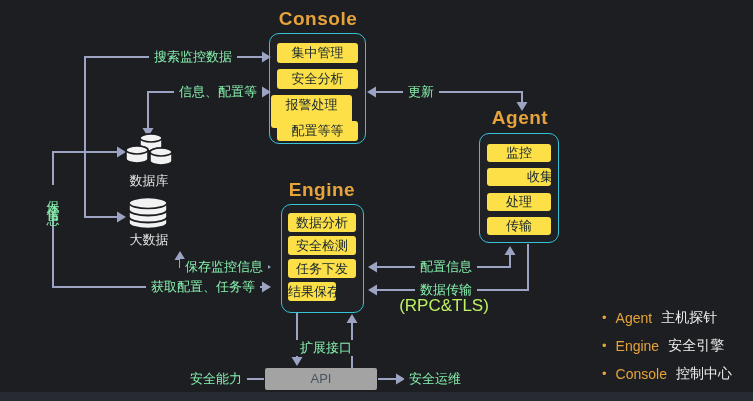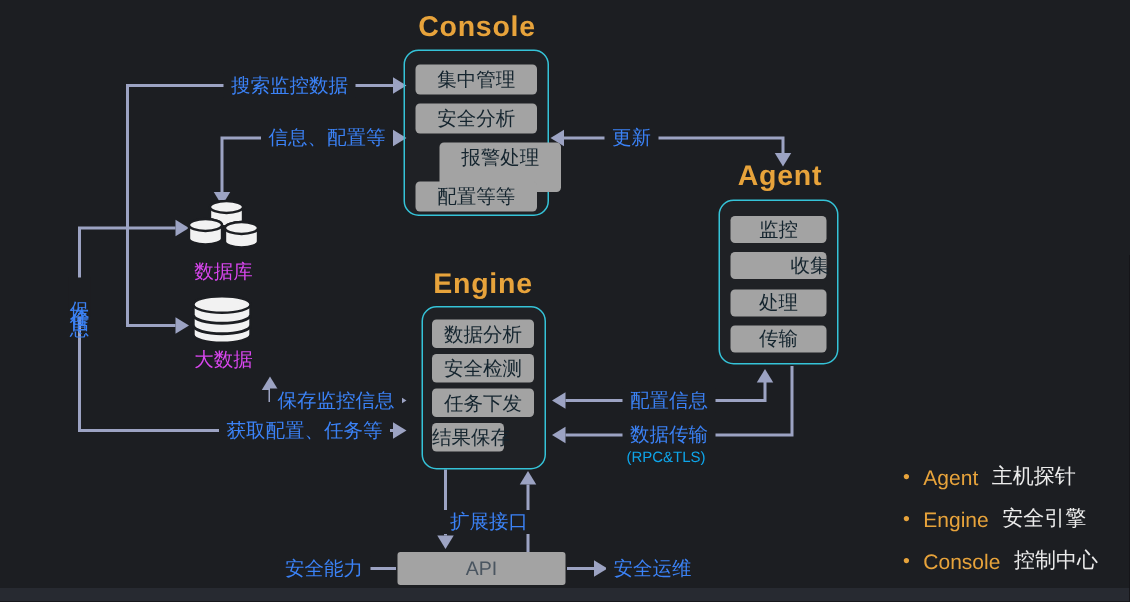--- a/index.html
+++ b/index.html
@@ -12,40 +12,40 @@
   .wires{position:absolute;left:0;top:0;}
   .node-box{
     position:absolute;border:1.5px solid #35c3d8;border-radius:10px;
     background:rgba(255,255,255,0.015);box-sizing:border-box;
   }
   .node-title{
     position:absolute;transform:translateX(-50%);
     color:#e7a33b;font-size:19px;font-weight:bold;letter-spacing:.5px;white-space:nowrap;
   }
   .chip{
-    position:absolute;background:#a3a3a3;border-radius:3px;
+    position:absolute;background:#fde047;border-radius:3px;
     color:#14242e;font-size:13px;text-align:center;box-sizing:border-box;
     white-space:nowrap;
   }
   .edge-label{
     position:absolute;transform:translateX(-50%);
-    font-size:13px;color:#3b82f6;background:#1c1e22;
+    font-size:13px;color:#86efac;background:#1c1e22;
     padding:0 5px;white-space:nowrap;line-height:16px;
   }
   .edge-sublabel{
     position:absolute;transform:translateX(-50%);
-    font-size:10px;color:#0ea5e9;white-space:nowrap;line-height:15px;
+    font-size:17px;color:#bef264;white-space:nowrap;line-height:15px;
   }
   .edge-label.vertical{
     writing-mode:vertical-lr;transform:translateX(-50%);
     padding:5px 0;letter-spacing:4px;line-height:15px;
   }
   .store-label{
     position:absolute;transform:translateX(-50%);
-    font-size:13px;color:#d946ef;white-space:nowrap;
+    font-size:13px;color:#e5e5e5;white-space:nowrap;
   }
   .api-box{
     position:absolute;left:265px;top:368px;width:112px;height:22px;
     background:#a3a3a3;border-radius:2px;color:#4a5560;
     font-size:13px;line-height:22px;text-align:center;
   }
   .legend{
     position:absolute;left:602px;top:309px;display:flex;flex-direction:column;gap:10px;
   }
   .legend-row{display:flex;align-items:center;gap:9px;font-size:14px;white-space:nowrap;}
@@ -101,21 +101,21 @@
       <polygon points="346.5,323 357.5,323 352,314"></polygon>
       <polygon points="246,373.5 246,384.5 237,379"></polygon>
       <polygon points="396,373.5 396,384.5 405,379"></polygon>
     </g>
   </svg>
 
   <div class="node-title" style="left:318px;top:8px;">Console</div>
   <div class="node-box" style="left:269px;top:33px;width:97px;height:111px;"></div>
   <div class="chip" style="left:277px;top:43px;width:81px;height:20px;line-height:20px;">集中管理</div>
   <div class="chip" style="left:277px;top:69px;width:81px;height:20px;line-height:20px;">安全分析</div>
-  <div class="chip" style="left:293px;top:95px;width:81px;height:33px;line-height:20px;">报警处理</div>
+  <div class="chip" style="left:271px;top:95px;width:81px;height:33px;line-height:20px;">报警处理</div>
   <div class="chip" style="left:277px;top:121px;width:81px;height:20px;line-height:20px;">配置等等</div>
 
   <div class="node-title" style="left:322px;top:179px;">Engine</div>
   <div class="node-box" style="left:281px;top:204px;width:83px;height:109px;"></div>
   <div class="chip" style="left:288px;top:213px;width:68px;height:19px;line-height:19px;">数据分析</div>
   <div class="chip" style="left:288px;top:259px;width:68px;height:19px;line-height:19px;">任务下发</div>
   <div class="chip" style="left:288px;top:236px;width:68px;height:19px;line-height:19px;">安全检测</div>
   <div class="chip" style="left:288px;top:282px;width:48px;height:19px;line-height:19px;">结果保存</div>
 
   <div class="node-title" style="left:520px;top:107px;">Agent</div>

